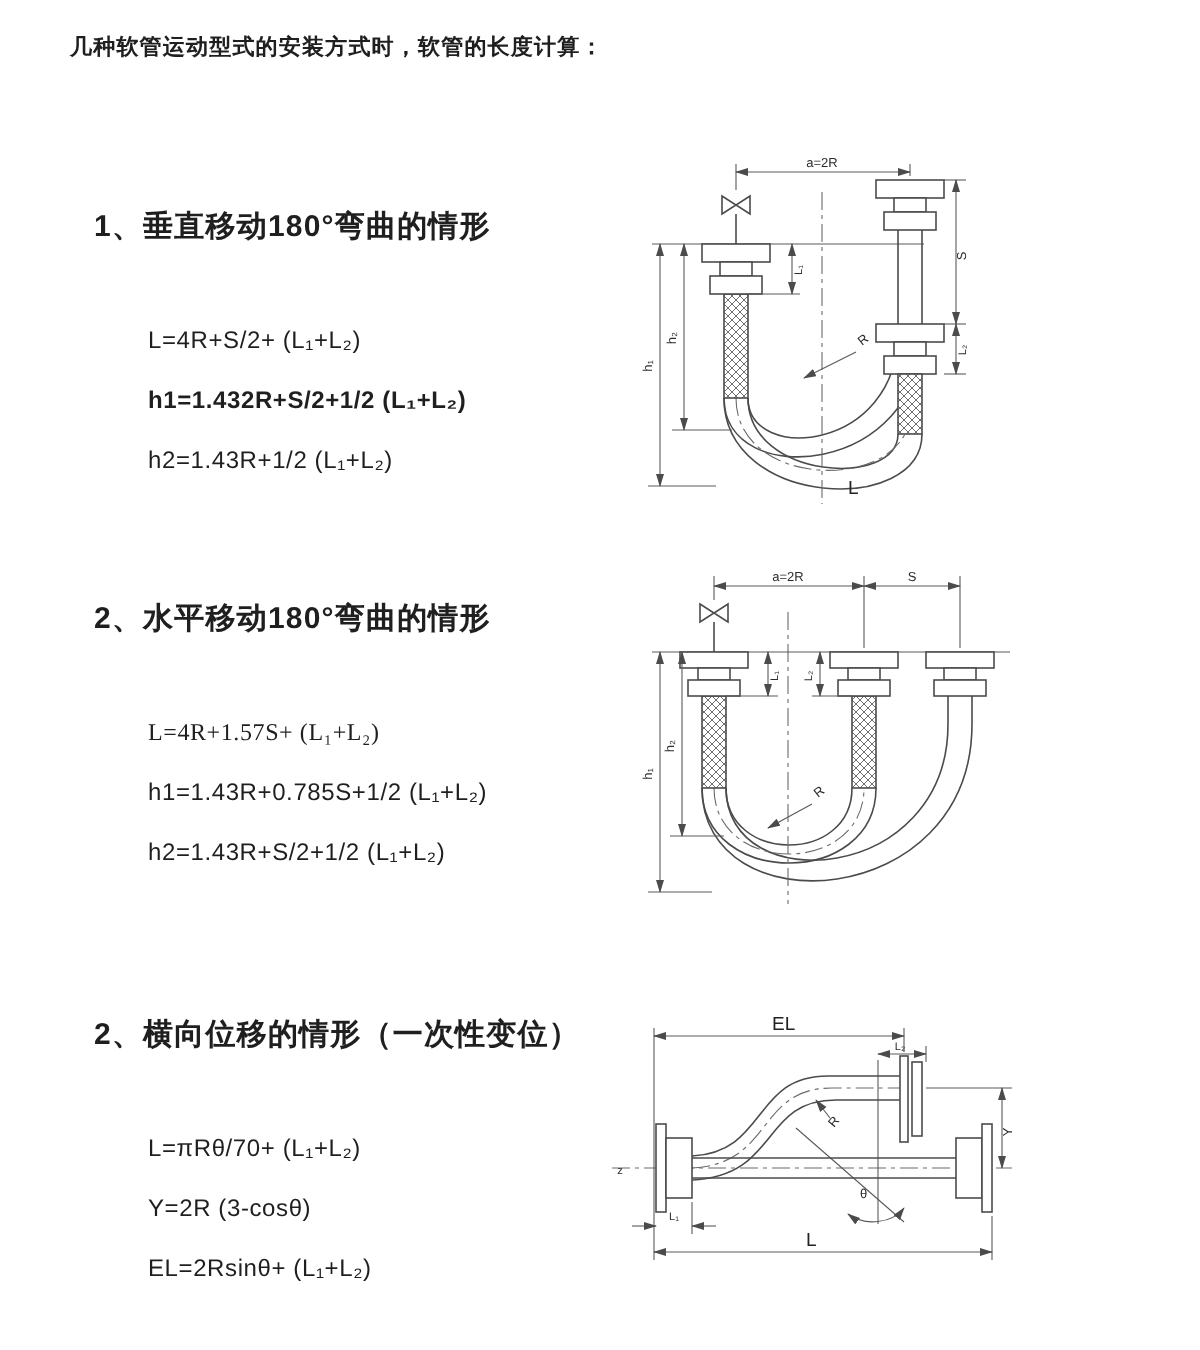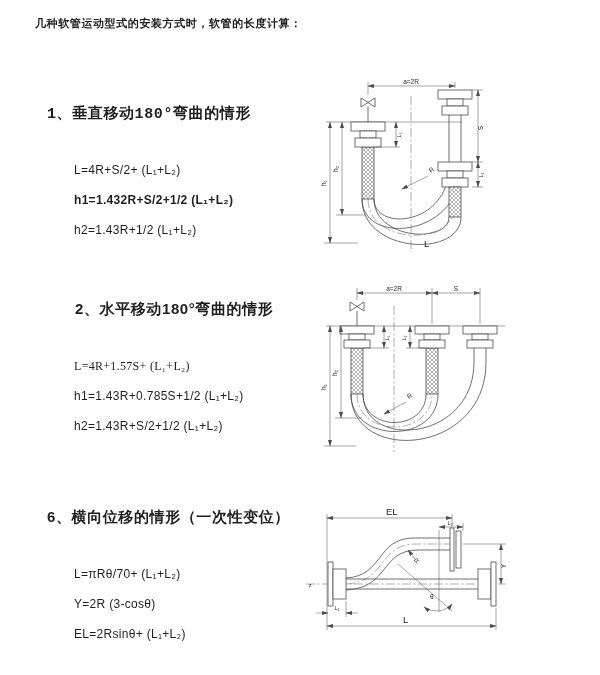--- a/index.html
+++ b/index.html
@@ -40,31 +40,31 @@
     </marker>
     <pattern id="braid" width="4" height="4" patternUnits="userSpaceOnUse">
       <rect width="4" height="4" fill="#ffffff"></rect>
       <path d="M0,0 L4,4 M4,0 L0,4" stroke="#6f6f6f" stroke-width="0.5"></path>
     </pattern>
   </defs>
 </svg>
 
 <div class="title">几种软管运动型式的安装方式时，软管的长度计算：</div>
 
-<div class="sec-heading" style="left:47px;top:104px;font-family:Liberation Mono, monospace;">1、垂直移动180°弯曲的情形</div>
+<div class="sec-heading" style="left:47px;top:104px;">1、垂直移动180°弯曲的情形</div>
 <div class="formula" style="left:74px;top:135px;">L=4R+S/2+ (L₁+L₂)</div>
 <div class="formula" style="left:74px;top:165px;font-weight:bold;">h1=1.432R+S/2+1/2 (L₁+L₂)</div>
 <div class="formula" style="left:74px;top:195px;">h2=1.43R+1/2 (L₁+L₂)</div>
 
-<div class="sec-heading" style="left:47px;top:300px;margin-left:28px;">2、水平移动180°弯曲的情形</div>
+<div class="sec-heading" style="left:47px;top:300px;">2、水平移动180°弯曲的情形</div>
 <div class="formula" style="left:74px;top:331px;font-family:Liberation Serif, serif;">L=4R+1.57S+ (L₁+L₂)</div>
 <div class="formula" style="left:74px;top:361px;">h1=1.43R+0.785S+1/2 (L₁+L₂)</div>
 <div class="formula" style="left:74px;top:391px;">h2=1.43R+S/2+1/2 (L₁+L₂)</div>
 
-<div class="sec-heading" style="left:47px;top:508px;">6、横向位移的情形（一次性变位）</div>
+<div class="sec-heading" style="left:47px;top:508px;">2、横向位移的情形（一次性变位）</div>
 <div class="formula" style="left:74px;top:539px;">L=πRθ/70+ (L₁+L₂)</div>
 <div class="formula" style="left:74px;top:569px;">Y=2R (3-cosθ)</div>
 <div class="formula" style="left:74px;top:599px;">EL=2Rsinθ+ (L₁+L₂)</div>
 
 <svg style="left:310px;top:76px;" width="268" height="180" viewBox="0 0 268 180">
   <g>
     <path class="st" d="M52,123 C52,178 151,182 151,141"></path>
     <path class="st" d="M64,123 C64,164 139,168 139,141"></path>
     <path class="st" d="M52,123 C52,170 151,162 151,90"></path>
     <path class="st" d="M64,123 C64,156 139,150 139,90"></path>

